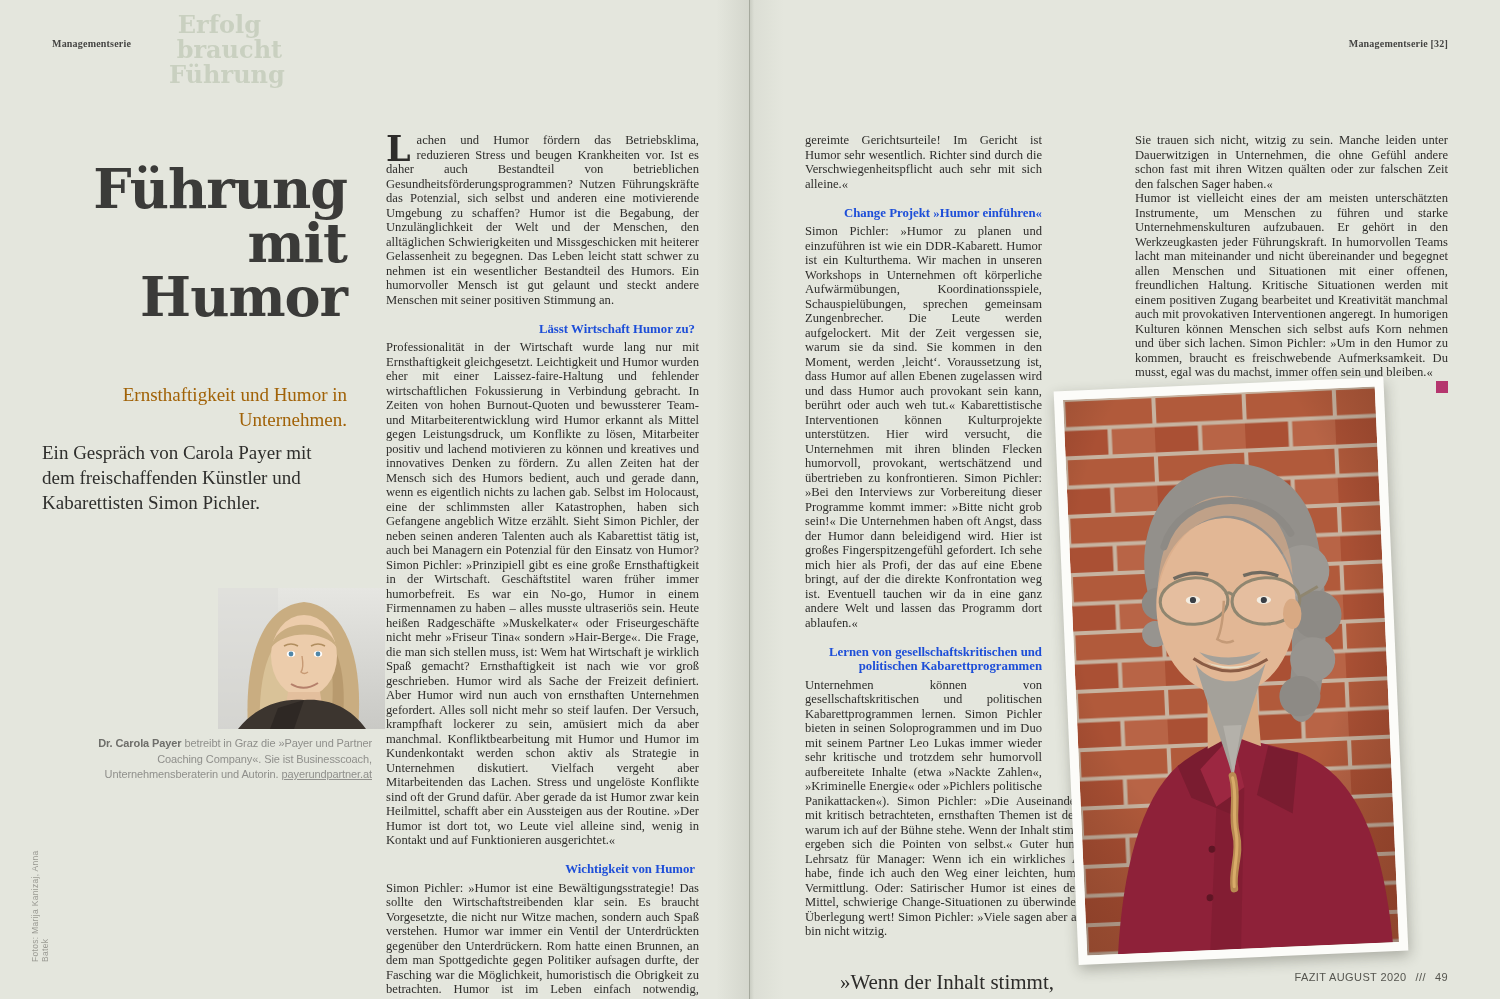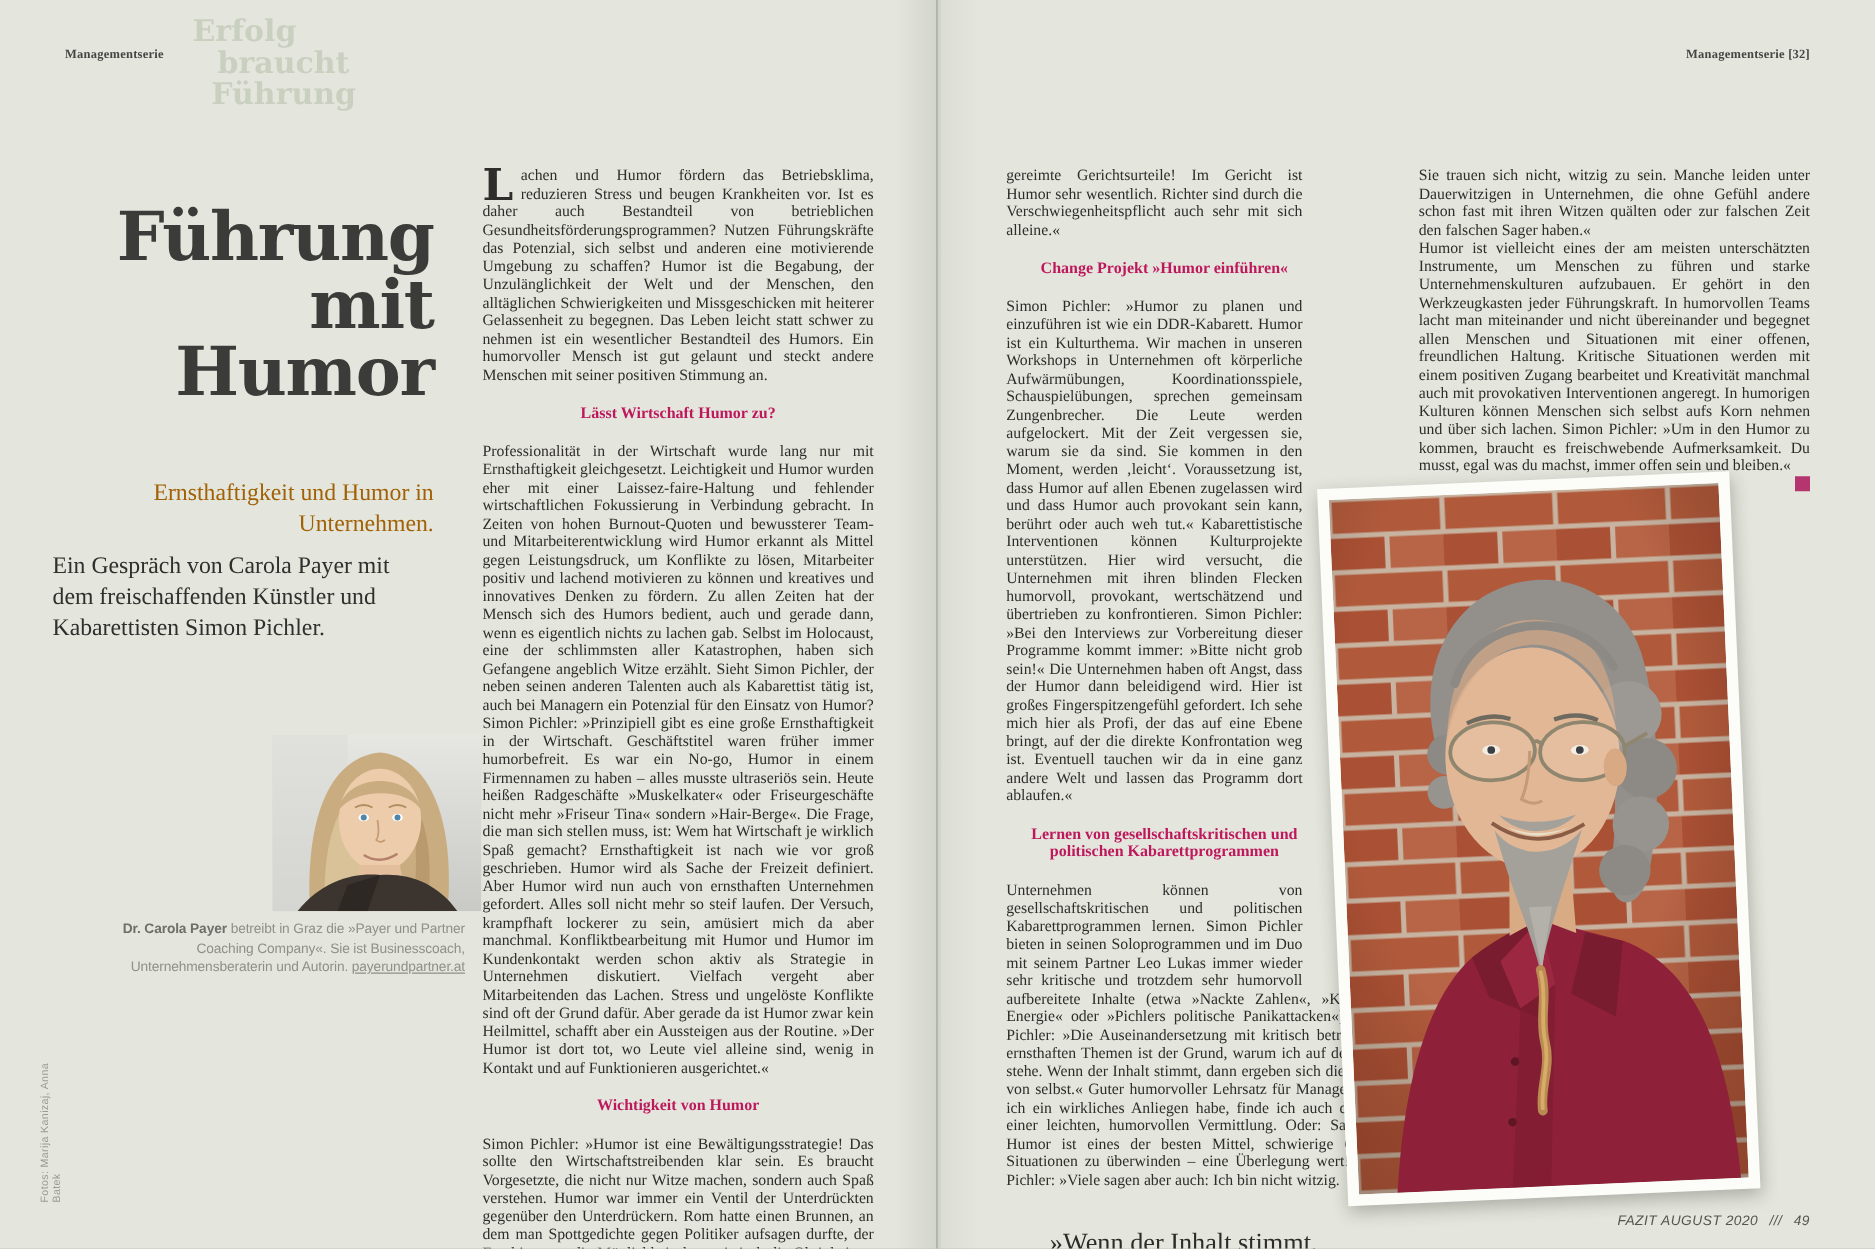--- a/index.html
+++ b/index.html
@@ -9,21 +9,21 @@
     font-family:"Liberation Serif",serif;color:#2e2d2b;
   }
   .fold{position:absolute;top:0;left:716px;width:68px;height:100%;
     background:linear-gradient(to right,rgba(70,75,60,0) 0%,rgba(70,75,60,.10) 48%,rgba(70,75,60,.16) 50%,rgba(70,75,60,.05) 56%,rgba(70,75,60,0) 100%);}
   .fold-line{position:absolute;top:0;left:749px;width:1px;height:100%;background:rgba(60,65,52,.28);}
 
   
   .kicker{position:absolute;top:38px;font-weight:bold;font-size:10px;color:#454543;letter-spacing:.2px;}
   .kicker-left{left:52px;}
   .kicker-right{right:52px;text-align:right;}
-  .logo{position:absolute;left:150px;top:12px;font-weight:bold;font-size:24px;line-height:25px;color:#c9d0c0;font-family:"DejaVu Serif",serif;}
+  .logo{position:absolute;left:150px;top:12px;font-weight:bold;font-size:24px;line-height:25px;color:#c9d0c0;font-family:"DejaVu Serif",serif;text-align:center;}
   .logo div{white-space:nowrap;}
   .logo .l1{margin-left:4px;}
   .logo .l2{margin-left:24px;}
   .logo .l3{margin-left:19px;}
 
   
   .title{position:absolute;left:55px;top:162px;width:292px;text-align:right;
     font-family:"DejaVu Serif",serif;font-weight:bold;font-size:54px;line-height:54px;color:#3b3b39;letter-spacing:-1px;}
   .deck{position:absolute;left:55px;top:382px;width:292px;text-align:right;font-size:19px;line-height:25px;color:#a16207;}
   .intro{position:absolute;left:42px;top:440px;width:305px;font-size:19px;line-height:25px;color:#2f2f2d;}
@@ -35,38 +35,38 @@
   .caption b{color:#6e6e6a;}
   .caption a{color:#8f8f8b;text-decoration:underline;cursor:pointer;}
 
   
   .col{position:absolute;width:313px;font-size:12.6px;line-height:14.5px;text-align:justify;color:#2e2d2b;}
   #col1{left:386px;top:133px;}
   #col2{left:805px;top:133px;}
   #col3{left:1135px;top:133px;position:absolute;}
   .col p{margin:0 0 14.5px 0;}
   .col p:last-child{margin-bottom:0;}
-  .col h4{margin:16px;font-size:12.8px;line-height:14.5px;font-weight:bold;color:#be185d;text-align:center;}
+  .col h4{margin:4px;font-size:12.8px;line-height:14.5px;font-weight:bold;color:#1d4ed8;text-align:right;}
   .dropcap{float:left;font-size:35px;line-height:27px;padding:2px 6px 0 0;font-weight:bold;color:#2e2d2b;font-family:"DejaVu Serif",serif;}
   .intrude{float:right;width:66px;height:404px;margin:253px 0 0 10px;}
   .end-marker{position:absolute;right:0;bottom:1px;width:12px;height:12px;}
 
   
   .pullquote{margin:30px 64px 0 0;text-align:right;font-size:21px;line-height:26.5px;color:#2d2c2a;}
 
   
   .photo-simon{position:absolute;left:1066px;top:384px;width:312px;height:556px;background:#fcfcf9;
     padding:9px;transform:rotate(-2.5deg);transform-origin:50% 50%;
     box-shadow:1px 5px 14px rgba(40,40,30,.30);}
   .photo-simon svg{display:block;width:100%;height:100%;}
 
   
   .footer{position:absolute;top:971px;font-family:"Liberation Sans",sans-serif;font-size:11px;color:#55554f;letter-spacing:.4px;}
   .footer-left{left:55px;margin-top:28px;}
-  .footer-right{right:52px;font-style:italic;}
+  .footer-right{right:52px;}
   .footer .sep{margin:0 9px;color:#55554f;}
 
   .credit{position:absolute;left:30px;top:830px;height:132px;
     writing-mode:vertical-rl;transform:rotate(180deg);
     font-family:"Liberation Sans",sans-serif;font-size:8.5px;color:#9a9a93;letter-spacing:.3px;}
 </style>
 </head>
 <body>
 
 <div class="spread" style="background: rgb(228, 230, 221);">

